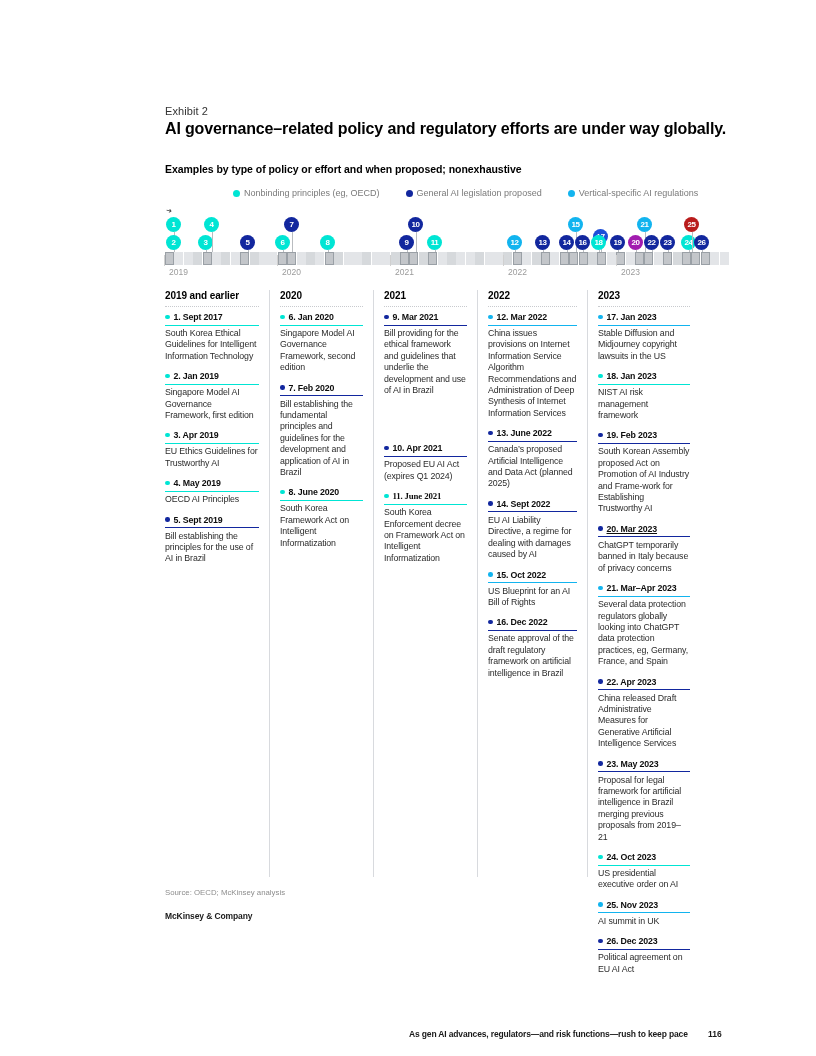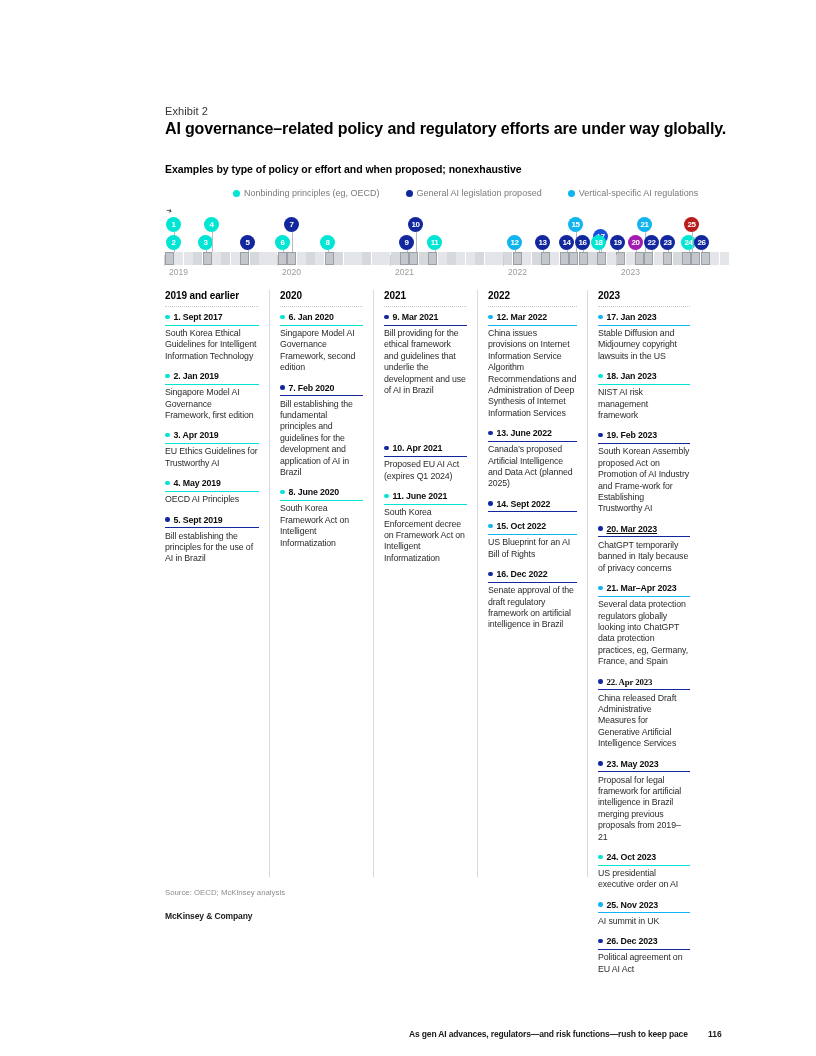--- a/index.html
+++ b/index.html
@@ -344,21 +344,21 @@
           <div class="entry-body">Bill providing for the ethical framework and guidelines that underlie the development and use of AI in Brazil</div>
         </div>
         <div class="entry">
           <div class="entry-head" style="border-bottom: 1.5px solid rgb(18, 39, 158); margin-top: 47px;">
             <span class="entry-dot" style="background: rgb(18, 39, 158);"></span>
             <span>10. Apr 2021</span>
           </div>
           <div class="entry-body">Proposed EU AI Act (expires Q1 2024)</div>
         </div>
         <div class="entry">
-          <div class="entry-head" style="border-bottom: 1.5px solid rgb(0, 229, 212);">
+          <div class="entry-head" style="border-bottom: 1.5px solid rgb(0, 229, 212); font-family: Liberation Serif, serif;">
             <span class="entry-dot" style="background: rgb(0, 229, 212);"></span>
             <span>11. June 2021</span>
           </div>
           <div class="entry-body">South Korea Enforcement decree on Framework Act on Intelligent Informatization</div>
         </div>
       </div>
       <div class="col" style="width: 110px;">
         <div class="col-title">2022</div>
         <div class="entry">
           <div class="entry-head" style="border-bottom: 1.5px solid rgb(18, 180, 239);">
@@ -372,20 +372,21 @@
             <span class="entry-dot" style="background: rgb(18, 39, 158);"></span>
             <span>13. June 2022</span>
           </div>
           <div class="entry-body">Canada’s proposed Artificial Intelligence and Data Act (planned 2025)</div>
         </div>
         <div class="entry">
           <div class="entry-head" style="border-bottom: 1.5px solid rgb(18, 39, 158);">
             <span class="entry-dot" style="background: rgb(18, 39, 158);"></span>
             <span>14. Sept 2022</span>
           </div>
+          <div class="entry-body">EU AI Liability Directive, a regime for dealing with damages caused by AI</div>
         </div>
         <div class="entry">
           <div class="entry-head" style="border-bottom: 1.5px solid rgb(18, 180, 239);">
             <span class="entry-dot" style="background: rgb(18, 180, 239);"></span>
             <span>15. Oct 2022</span>
           </div>
           <div class="entry-body">US Blueprint for an AI Bill of Rights</div>
         </div>
         <div class="entry">
           <div class="entry-head" style="border-bottom: 1.5px solid rgb(18, 39, 158); text-align: center;">
@@ -426,21 +427,21 @@
           <div class="entry-body">ChatGPT temporarily banned in Italy because of privacy concerns</div>
         </div>
         <div class="entry">
           <div class="entry-head" style="border-bottom: 1.5px solid rgb(18, 180, 239);">
             <span class="entry-dot" style="background: rgb(18, 180, 239);"></span>
             <span>21. Mar–Apr 2023</span>
           </div>
           <div class="entry-body">Several data protection regulators globally looking into ChatGPT data protection practices, eg, Germany, France, and Spain</div>
         </div>
         <div class="entry">
-          <div class="entry-head" style="border-bottom: 1.5px solid rgb(18, 39, 158); font-family: Liberation Serif, serif;">
+          <div class="entry-head" style="border-bottom: 1.5px solid rgb(18, 39, 158);">
             <span class="entry-dot" style="background: rgb(18, 39, 158);"></span>
             <span>22. Apr 2023</span>
           </div>
           <div class="entry-body">China released Draft Administrative Measures for Generative Artificial Intelligence Services</div>
         </div>
         <div class="entry">
           <div class="entry-head" style="border-bottom: 1.5px solid rgb(18, 39, 158);">
             <span class="entry-dot" style="background: rgb(18, 39, 158);"></span>
             <span>23. May 2023</span>
           </div>

